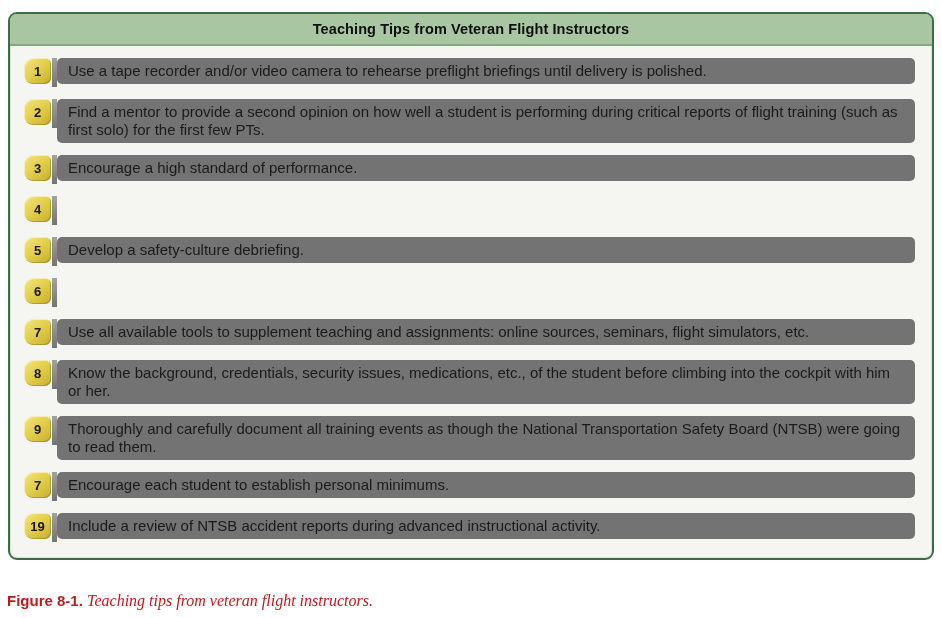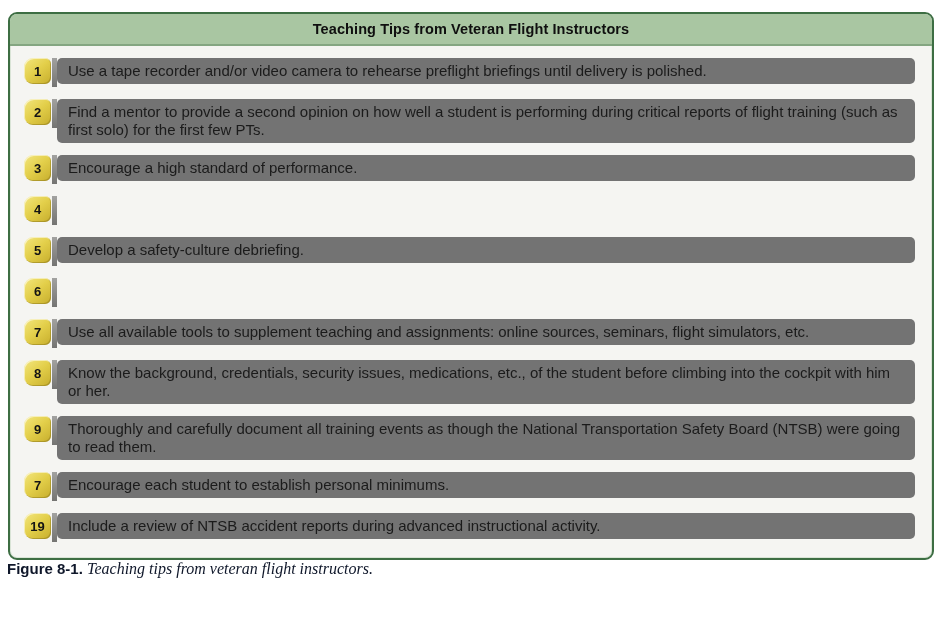--- a/index.html
+++ b/index.html
@@ -69,23 +69,23 @@
     flex: 1;
     background: #737373;
     border-radius: 5px;
     padding: 4px 12px 4px 11px;
     font-size: 15px;
     line-height: 18px;
     color: #1b1b1b;
     min-height: 18px;
   }
   .caption {
-    margin: 0 0 0 7px;
+    margin: 32px 0 0 7px;
     font-size: 15px;
-    color: #0f172a;
+    color: #b91c1c;
   }
   .caption-label {
     font-weight: bold;
     font-family: "Liberation Sans", sans-serif;
   }
   .caption-desc {
     font-style: italic;
     font-family: "Liberation Serif", serif;
     font-size: 16px;
   }

